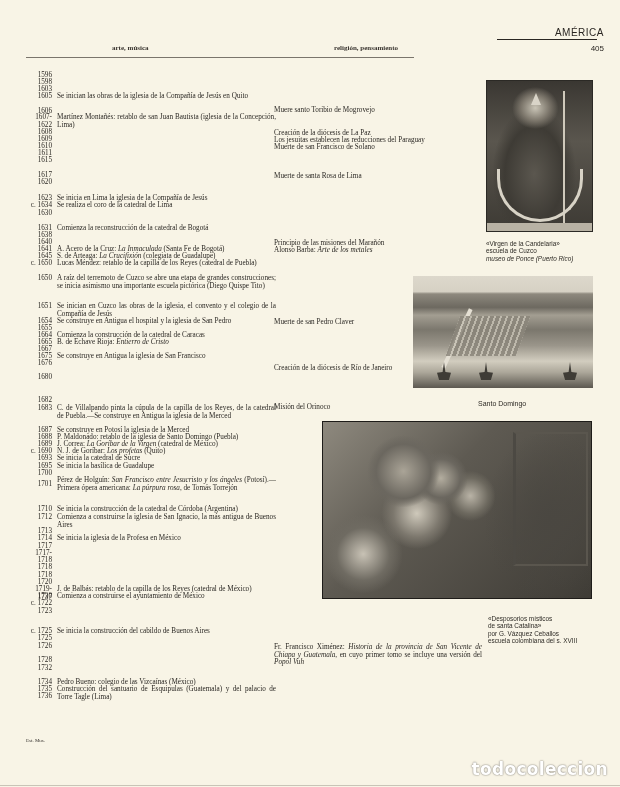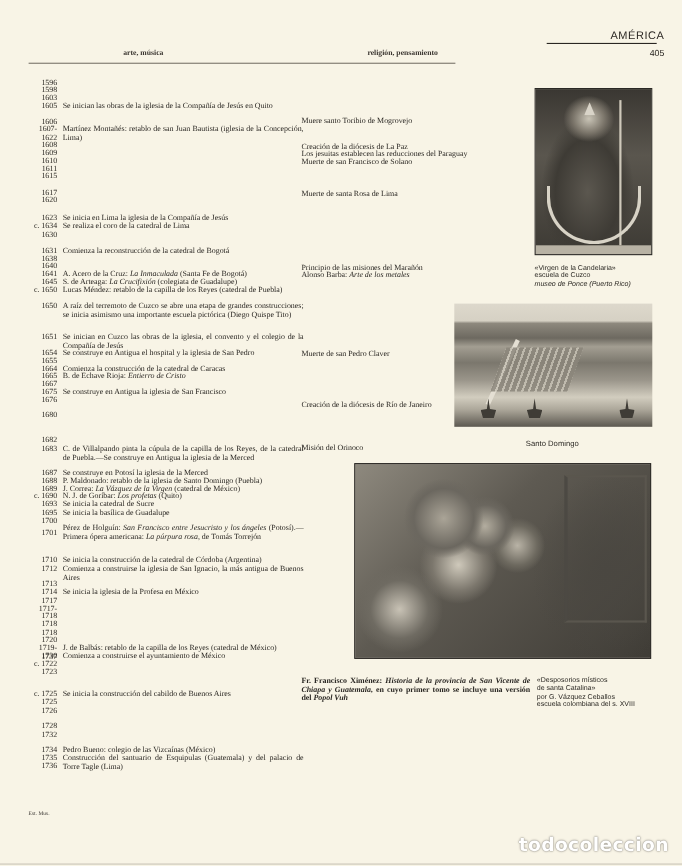--- a/index.html
+++ b/index.html
@@ -226,21 +226,21 @@
     <div class="row" style="top: 427px;">
       <span class="yr">1687</span>
       <span class="txt">Se construye en Potosí la iglesia de la Merced</span>
     </div>
     <div class="row" style="top: 434px;">
       <span class="yr">1688</span>
       <span class="txt">P. Maldonado: retablo de la iglesia de Santo Domingo (Puebla)</span>
     </div>
     <div class="row" style="top: 441px;">
       <span class="yr">1689</span>
-      <span class="txt"><span>J. Correa: </span><i>La Vázquez de la Virgen</i><span> (catedral de México)</span></span>
+      <span class="txt"><span>J. Correa: </span><i>La Goríbar de la Virgen</i><span> (catedral de México)</span></span>
     </div>
     <div class="row" style="top: 448px;">
       <span class="yr">c. 1690</span>
       <span class="txt"><span>N. J. de Goríbar: </span><i>Los profetas</i><span> (Quito)</span></span>
     </div>
     <div class="row" style="top: 455px; align-items: center;">
       <span class="yr">1693</span>
       <span class="txt">Se inicia la catedral de Sucre</span>
     </div>
     <div class="row" style="top: 463px;">
@@ -377,21 +377,21 @@
   <div class="ship" style="left:24px;"></div>
   <div class="ship" style="left:66px;"></div>
   <div class="ship" style="left:150px;"></div>
 </div>
 <div class="cap" style="left:478px; top:400px; font-size:7px;">Santo Domingo</div>
 
 <div class="img img-desp">
   <div class="frame"></div>
 </div>
 
-<div class="rel" style="top:616px; width:208px; text-align:justify;font-weight:bold;">
+<div class="rel" style="top:644px; width:208px; text-align:justify;">
   <span>Fr. Francisco Ximénez: </span><i>Historia de la provincia de San Vicente de Chiapa y Guatemala</i><span>, en cuyo primer tomo se incluye una versión del </span><i>Popol Vuh</i>
 </div>
 <div class="cap" style="left:488px; top:615px;">
   <div>«Desposorios místicos</div>
   <div>de santa Catalina»</div>
   <div>por G. Vázquez Ceballos</div>
   <div>escuela colombiana del s. XVIII</div>
 </div>
 
 <div class="footnote">Est. Mus.</div>

